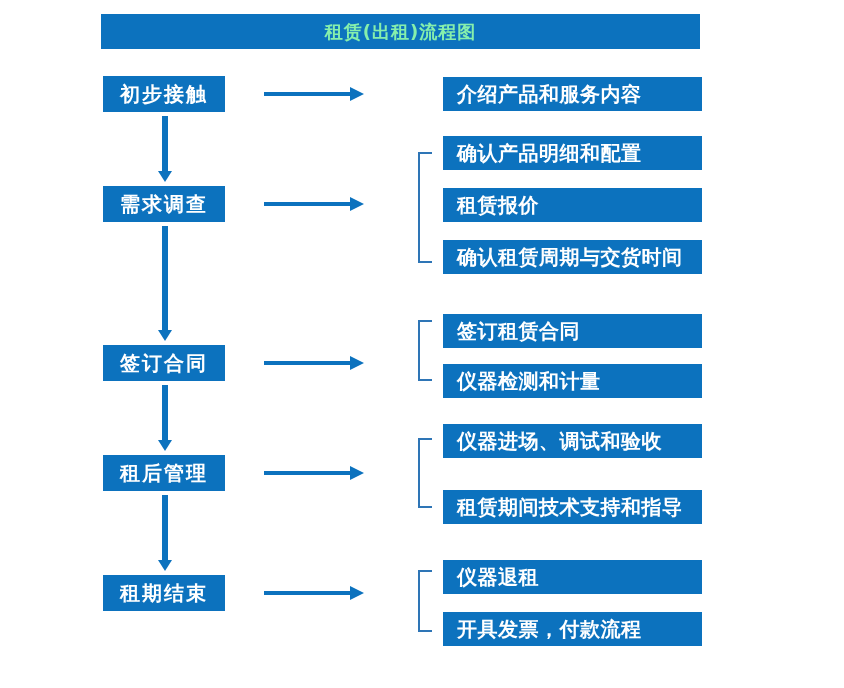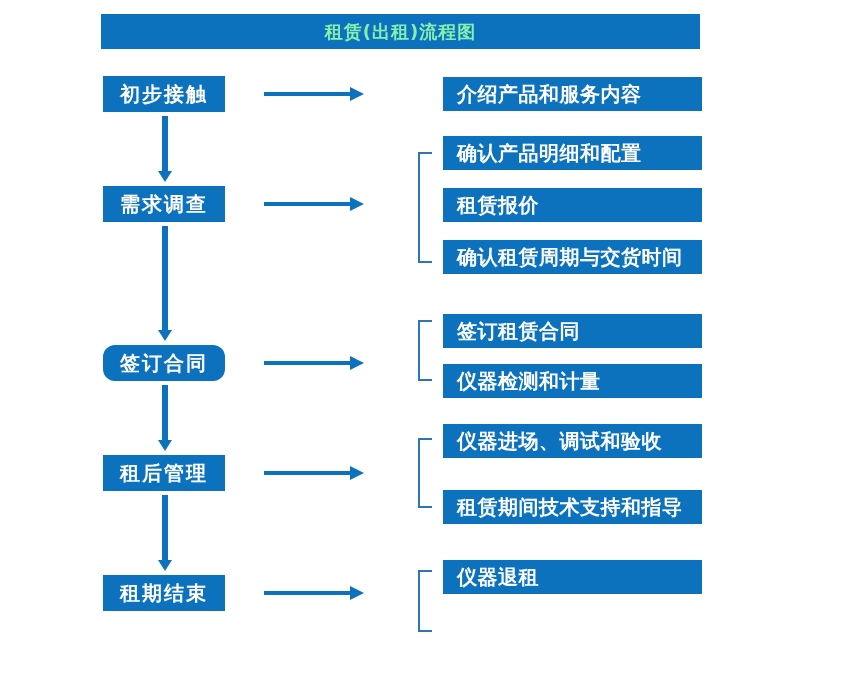--- a/index.html
+++ b/index.html
@@ -134,21 +134,21 @@
 <body>
 
 <div id="canvas">
 
   <div class="title-bar">租赁(出租)流程图</div>
 
   <div class="stage-box" style="top:76px;">初步接触</div>
 
   <div class="stage-box" style="top:186px;">需求调查</div>
 
-  <div class="stage-box" style="top:345px;border-radius:12px;">签订合同</div>
+  <div class="stage-box" style="top:345px;">签订合同</div>
 
   <div class="stage-box" style="top:455px;">租后管理</div>
 
   <div class="stage-box" style="top:575px;">租期结束</div>
 
   <div class="v-arrow" style="top:116px; height:66px;">
     <div class="shaft" style="height:55px;"></div>
     <div class="head" style="top:55px;"></div>
   </div>
 
@@ -199,14 +199,15 @@
   <div class="detail-box" style="top:188px;">租赁报价</div>
   <div class="detail-box" style="top:240px;">确认租赁周期与交货时间</div>
 
   <div class="detail-box" style="top:314px;">签订租赁合同</div>
   <div class="detail-box" style="top:364px;">仪器检测和计量</div>
 
   <div class="detail-box" style="top:424px;">仪器进场、调试和验收</div>
   <div class="detail-box" style="top:490px;">租赁期间技术支持和指导</div>
 
   <div class="detail-box" style="top:560px;">仪器退租</div>
+  <div class="detail-box" style="top:612px;">开具发票，付款流程</div>
 
 </div>
 
 </body></html>

